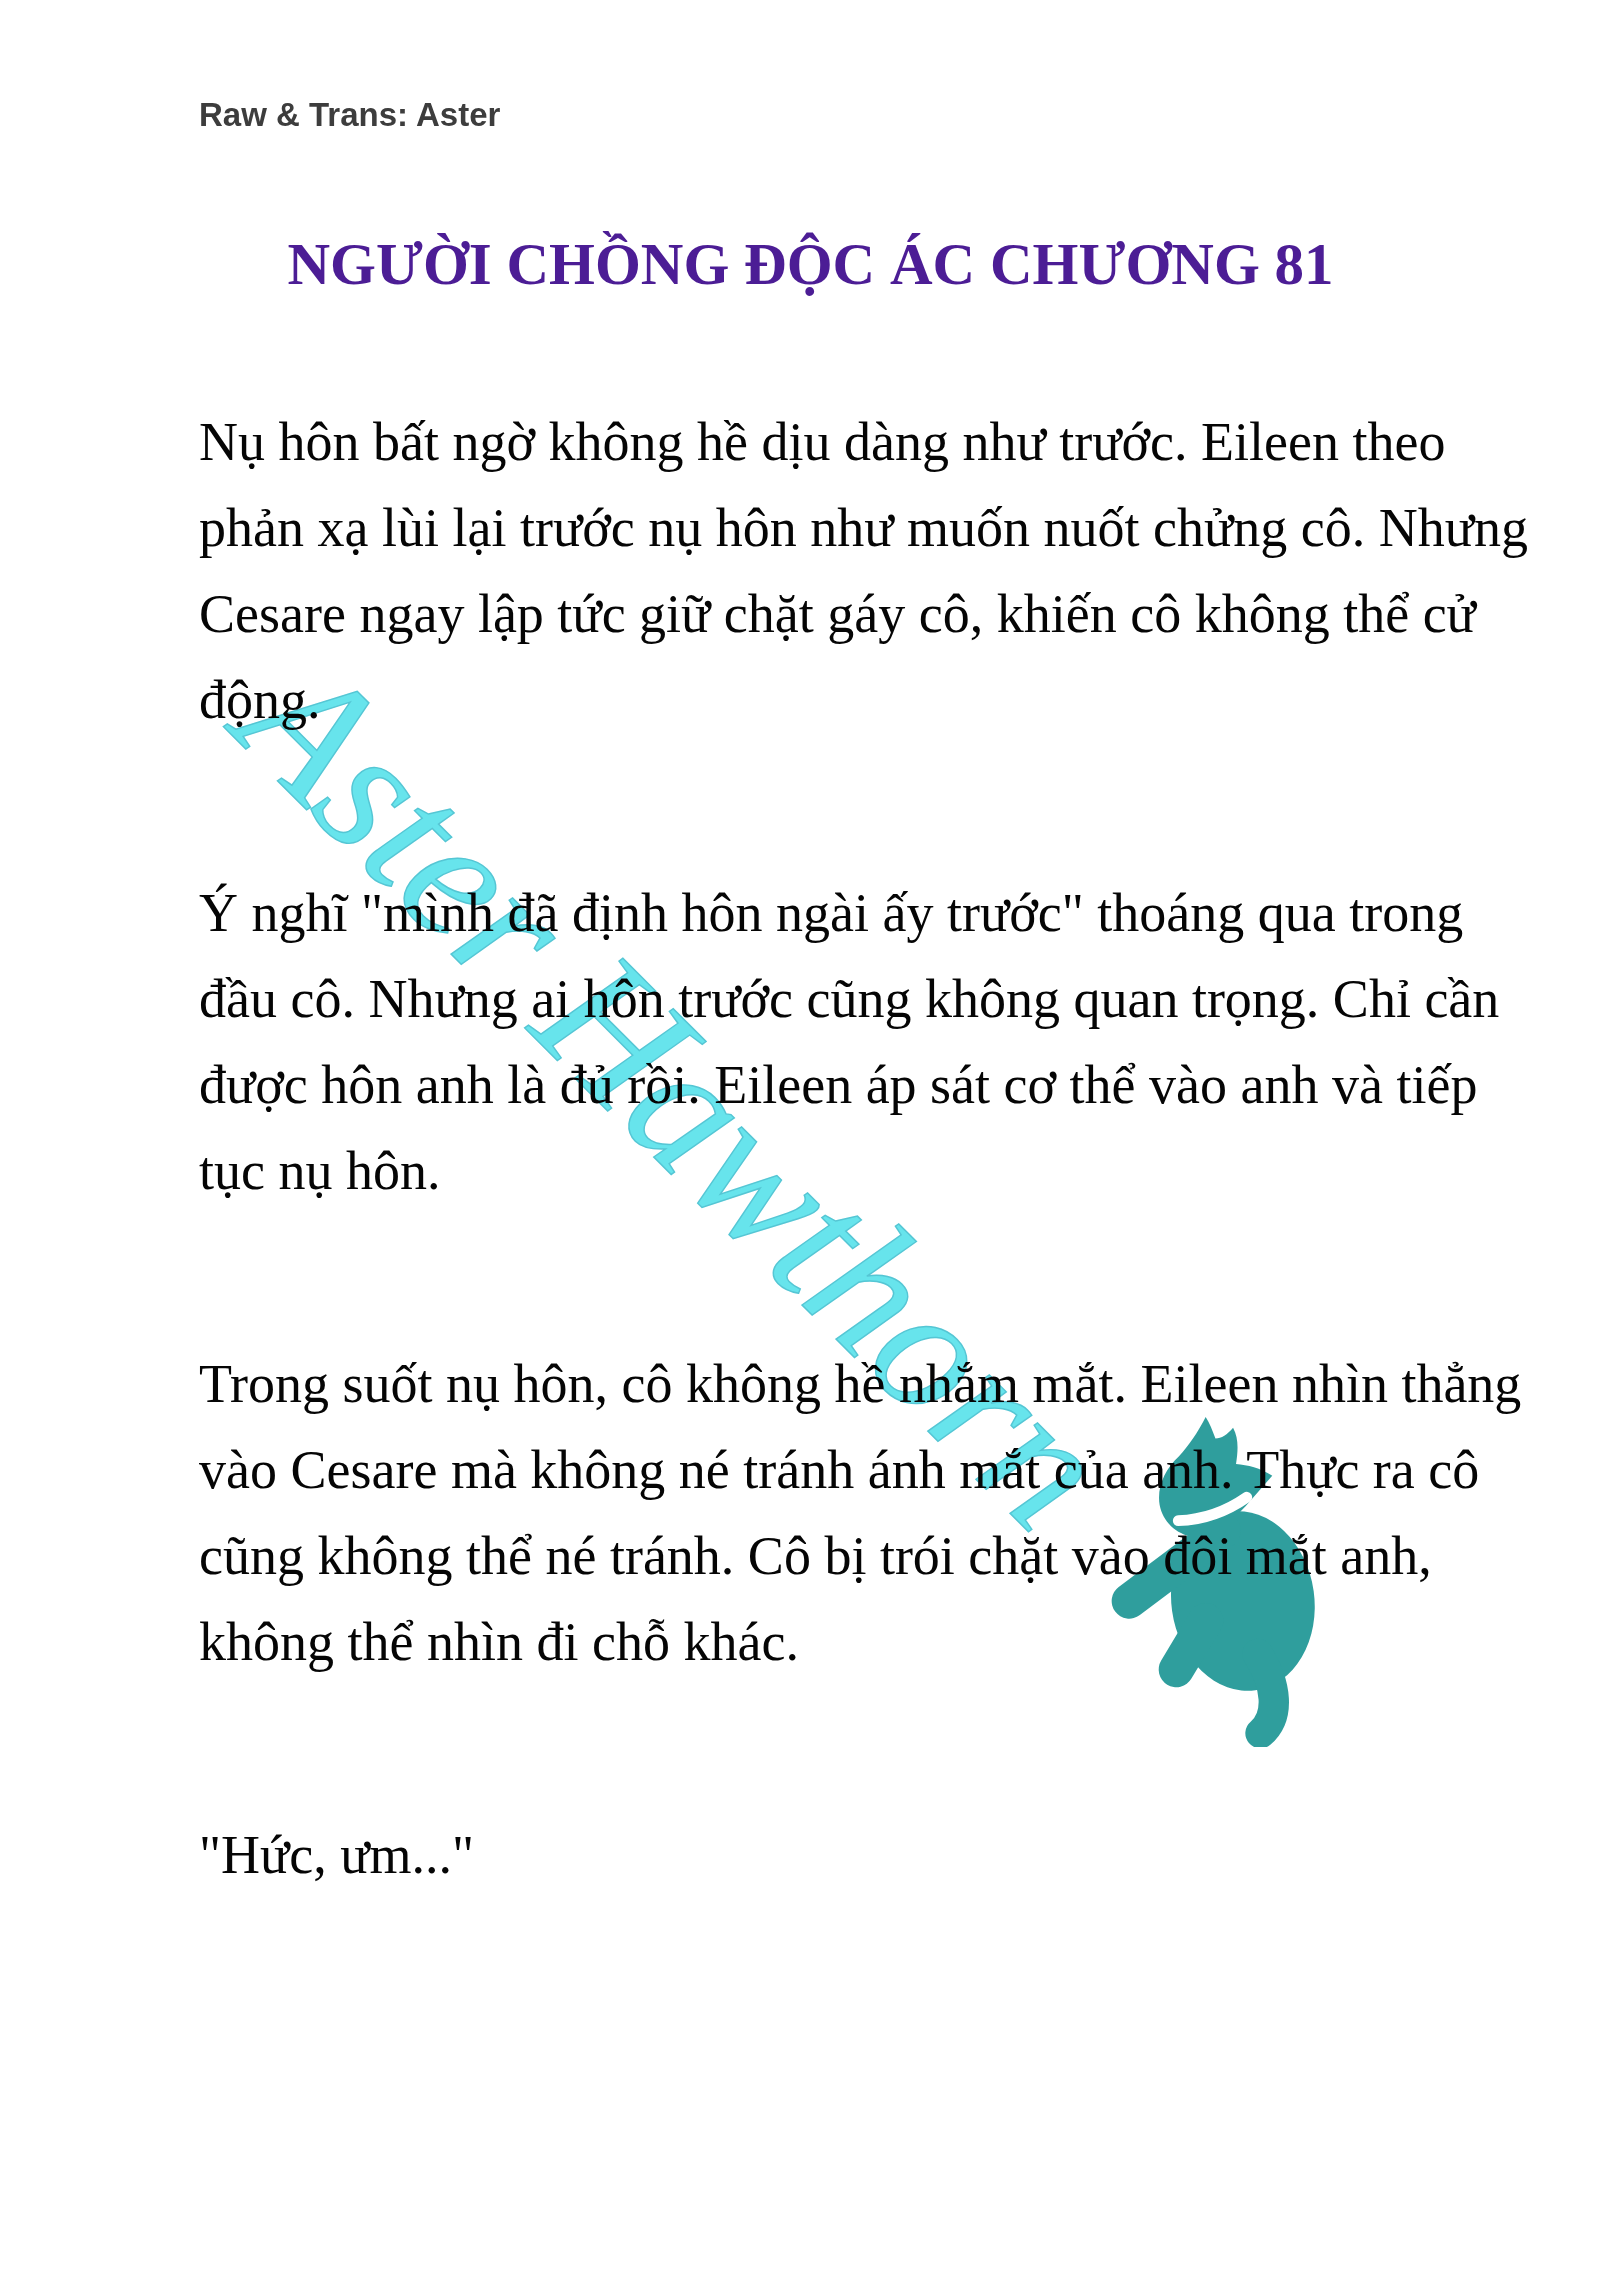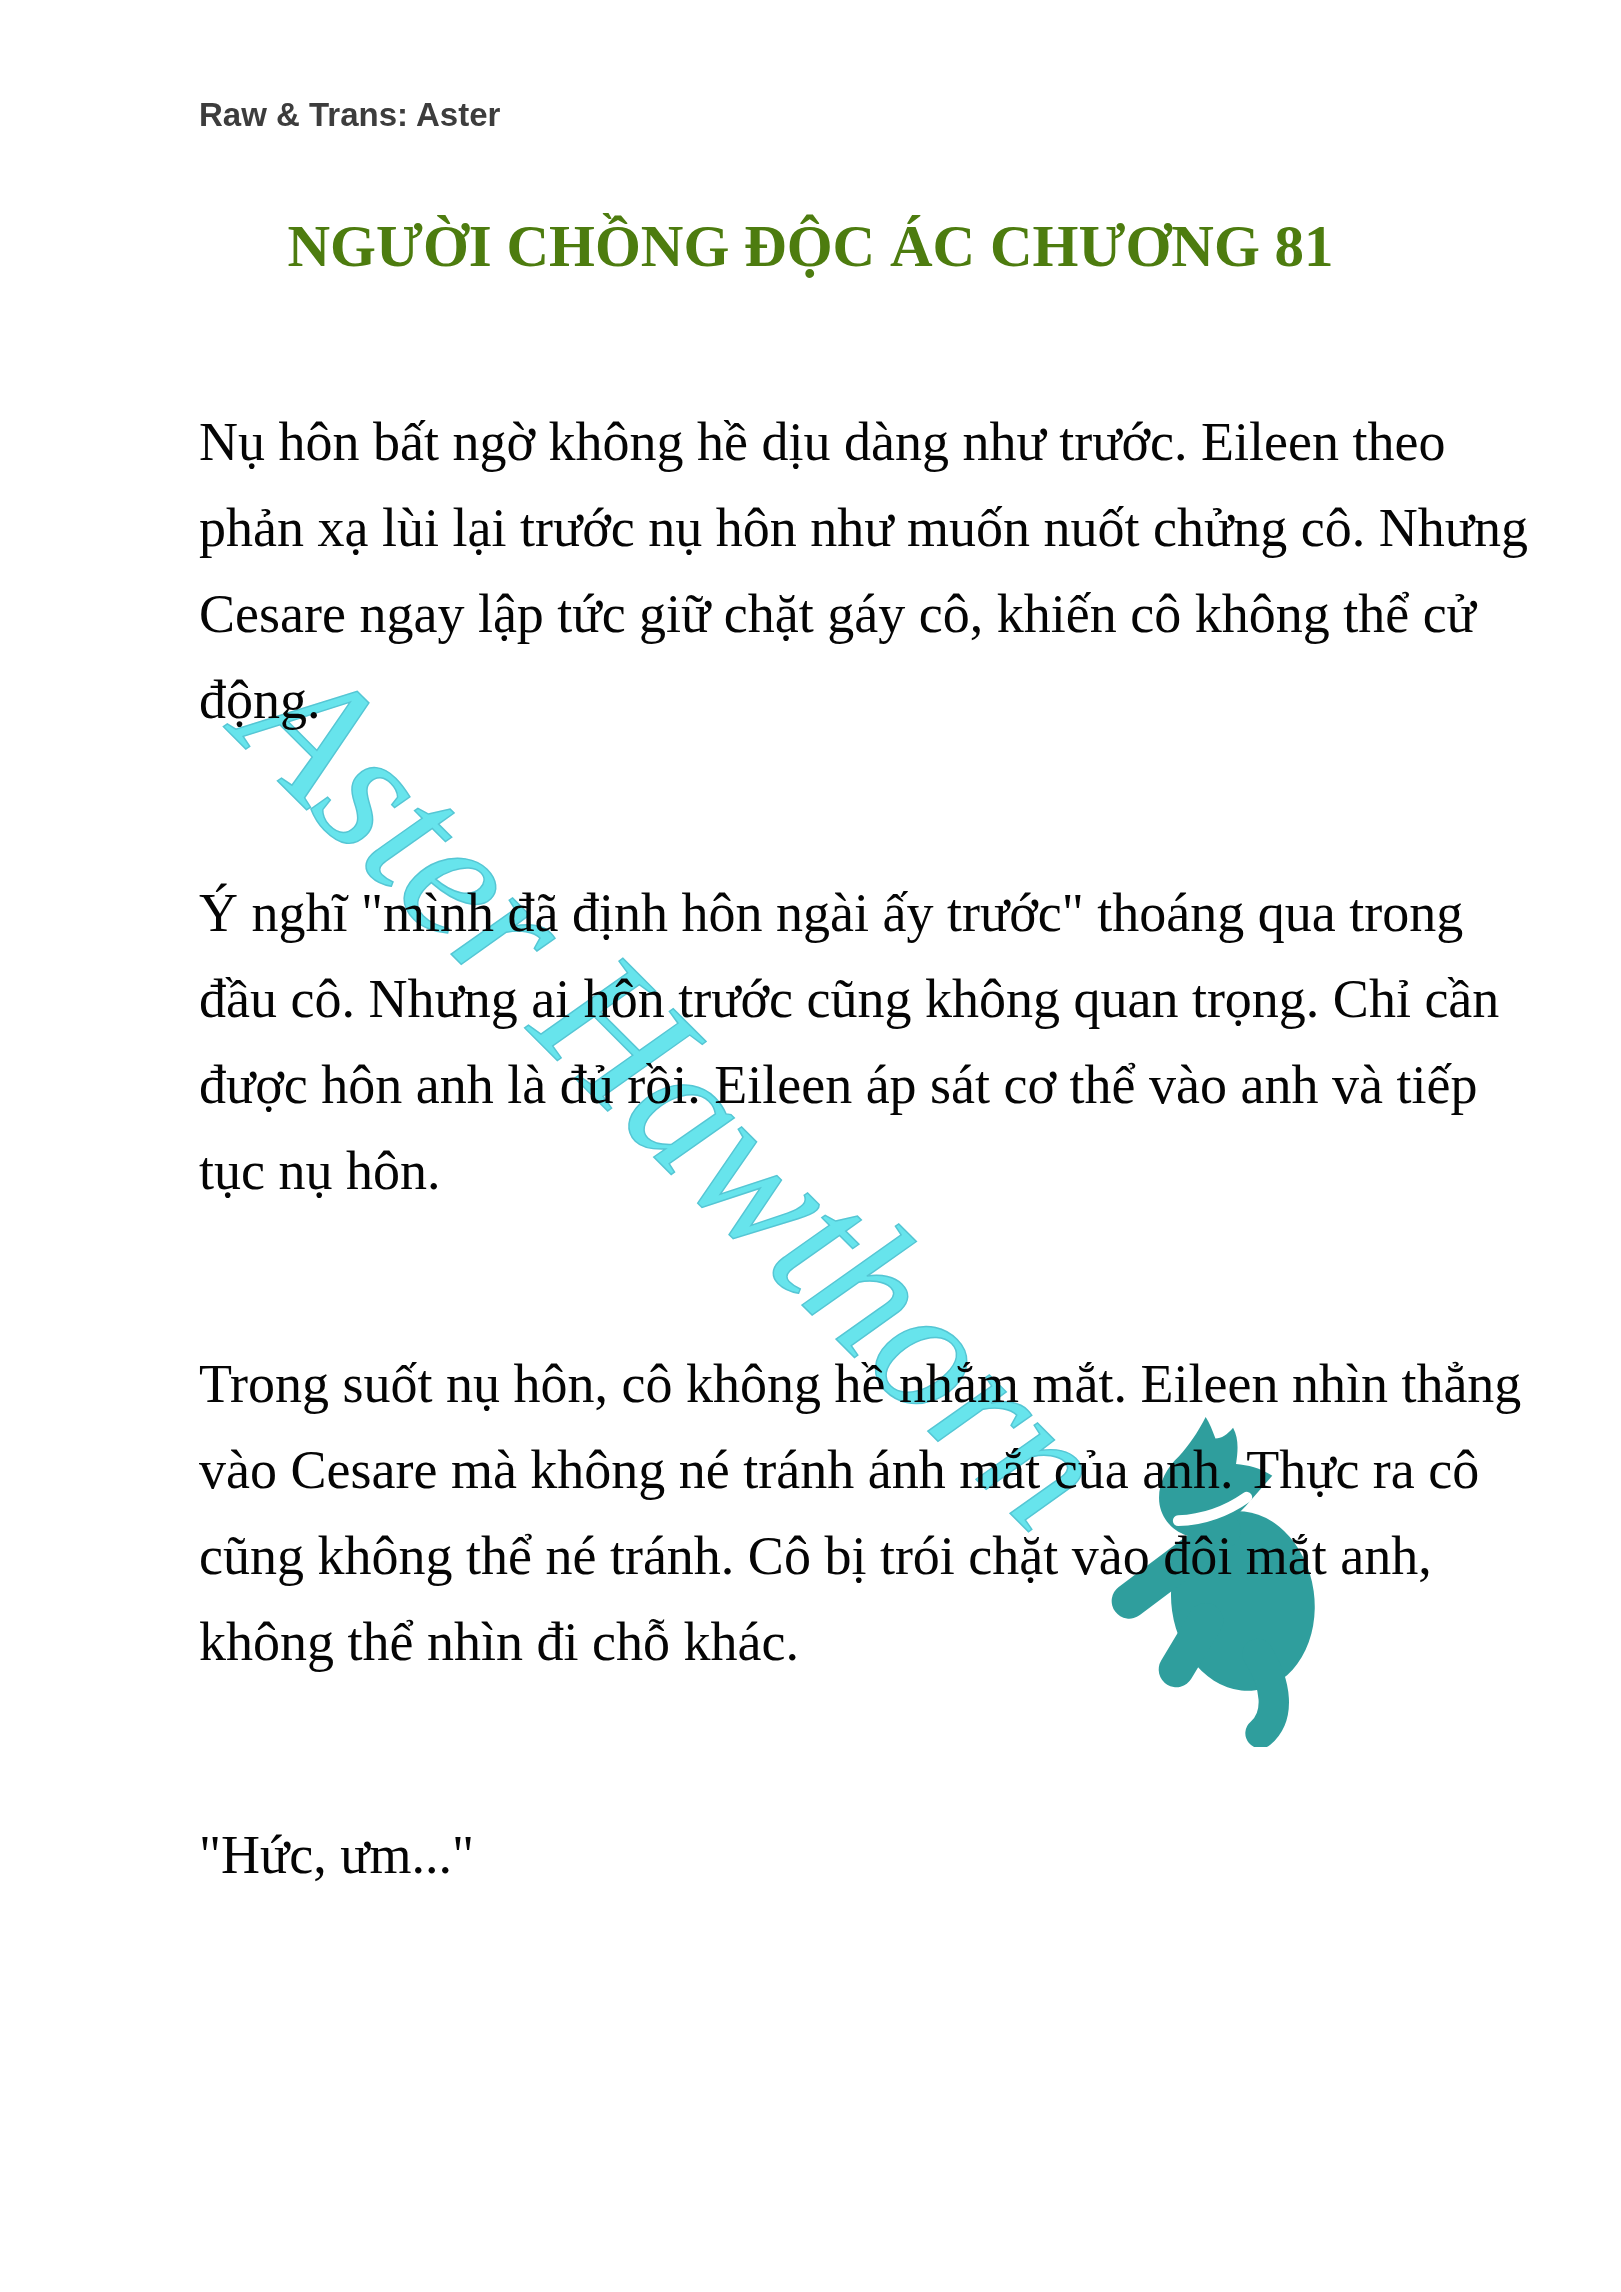--- a/index.html
+++ b/index.html
@@ -26,28 +26,28 @@
     font-size: 33px;
     line-height: 39px;
     color: #3d3d3d;
     z-index: 3;
     white-space: nowrap;
     font-weight: bold;
   }
   .chapter-title {
     position: absolute;
     left: 0;
-    top: 171px;
+    top: 189px;
     width: 1621px;
     text-align: center;
     font-family: "Liberation Serif", serif;
     font-weight: bold;
     font-size: 59px;
     line-height: 71px;
-    color: #4d7c0f;
+    color: #4c1d95;
     z-index: 3;
     white-space: nowrap;
   }
   .content {
     position: absolute;
     left: 199px;
     top: 399px;
     width: 1353px;
     z-index: 3;
   }

